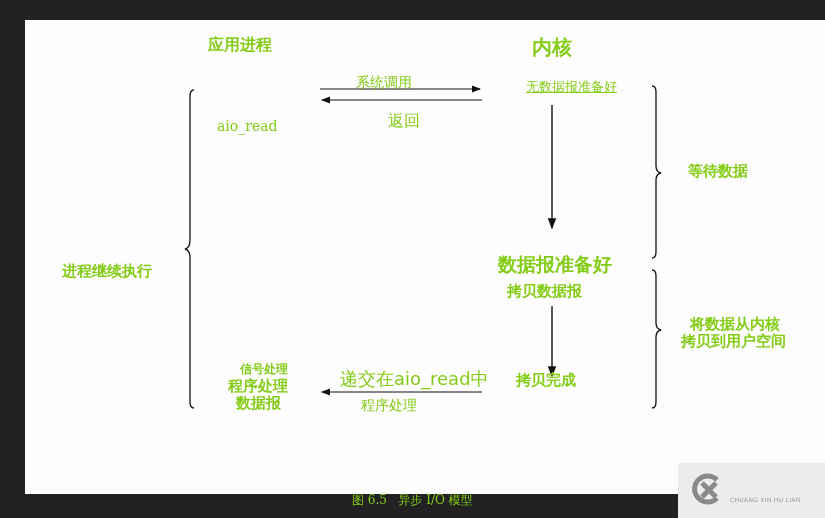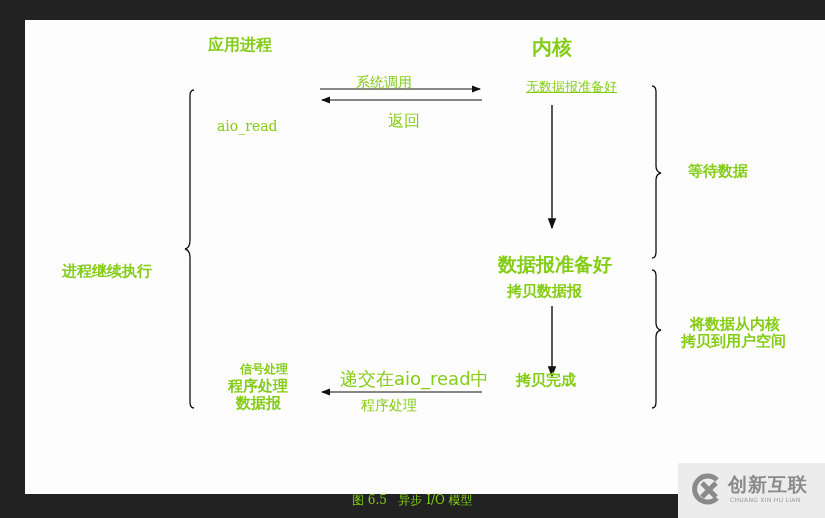--- a/index.html
+++ b/index.html
@@ -68,15 +68,14 @@
 <div class="t" style="left:340px;top:369px;font-size:18px;">递交在aio_read中</div>
 <div class="t" style="left:361px;top:397px;font-size:14px;">程序处理</div>
 
 <div class="t serif" style="left:352px;top:456px;font-size:12px;white-space:pre;">图 6.5   异步 I/O 模型</div>
 
 <div class="wm">
   <svg class="wm-logo" width="34" height="34" viewBox="0 0 34 34">
     <path d="M27,8 A13,13 0 1 0 27,26" fill="none" stroke="#8a8a8a" stroke-width="5"></path>
     <path d="M12,11 L26,25 M26,11 L12,25" stroke="#8a8a8a" stroke-width="5"></path>
   </svg>
-  <div class="wm-cn">创新互联</div>
   <div class="wm-en">CHUANG XIN HU LIAN</div>
 </div>
 
 </body></html>

